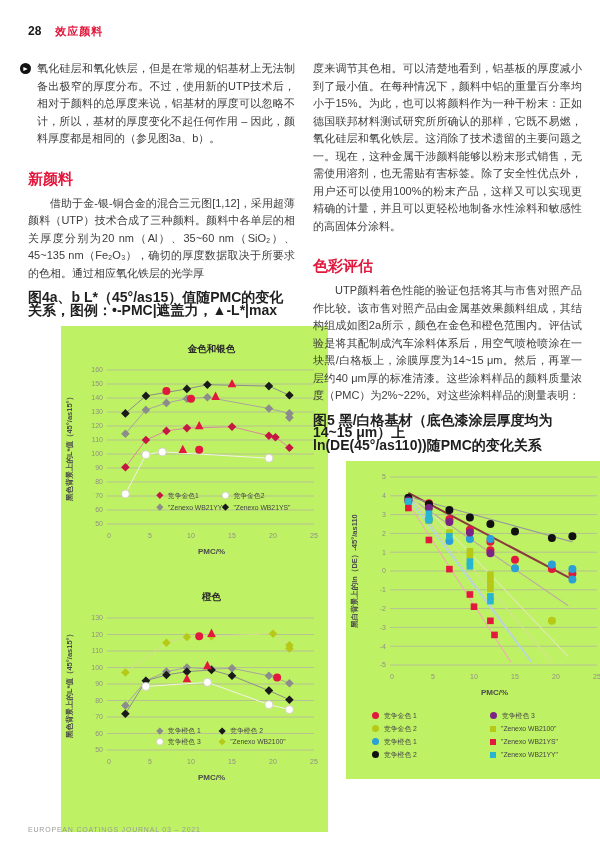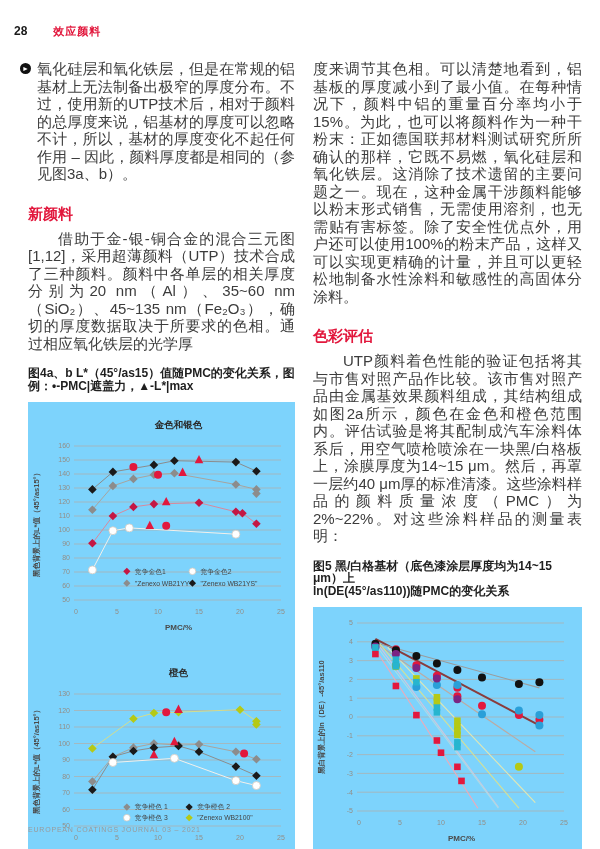--- a/index.html
+++ b/index.html
@@ -1,37 +1,37 @@
 <!DOCTYPE html>
 <html><head>
 <meta charset="utf-8">
 <style>
   * { margin:0; padding:0; box-sizing:border-box; }
   body { background:#888; font-family:"Liberation Sans","DejaVu Sans",sans-serif; }
   .page { position:relative; width:600px; height:849px; background:#ffffff; margin:0 auto; overflow:hidden; }
 
-  .header { position:absolute; top:24px; left:14px; display:flex; align-items:baseline; gap:26px;text-align:center; }
+  .header { position:absolute; top:24px; left:28px; display:flex; align-items:baseline; gap:14px;text-align:center; }
   .page-num { font-size:12px; font-weight:bold; color:#1a1a1a; }
   .section-title { font-size:11px; font-weight:bold; color:#e2183d; letter-spacing:1px; }
 
   .col { position:absolute; top:60px; }
   .col-left { left:28px; width:267px; }
   .col-right { left:313px; width:269px; }
 
-  p.body-text { font-size:15px; line-height:17.5px; color:#3c3c3c; text-align:justify; }
+  p.body-text { font-size:11px; line-height:17.5px; color:#3c3c3c; text-align:justify; }
   .intro-row { display:flex; align-items:flex-start; }
   .bullet { flex:0 0 11px; width:11px; height:11px; border-radius:50%; background:#111;
             color:#fff; font-size:7px; line-height:11px; text-align:center; margin:3px 6px 0 -8px; }
   .red-heading { font-size:15px; font-weight:bold; color:#e2183d; margin-top:22px; }
   .indent { text-indent:2em; margin-top:6px; }
-  .fig-caption { font-size:12px; font-weight:bold; color:#1f1f1f; line-height:12.5px;
-                 margin-top:15px; white-space:pre-line; }
+  .fig-caption { font-size:14px; font-weight:bold; color:#1f1f1f; line-height:12.5px;
+                 margin-top:9px; white-space:pre-line; }
   .sub-heading { font-size:10.5px; font-weight:bold; color:#e2183d; margin-top:24px; }
 
-  .panel { background:#7dd3fc; margin-top:10px; }
+  .panel { background:#bef264; margin-top:10px;margin-left:33px; }
   .panel-left { width:267px; height:506px; padding-top:2px; }
   .panel-right { width:269px; height:318px; padding-top:2px; }
 
   svg text { font-family:"Liberation Sans","DejaVu Sans",sans-serif; }
   .chart-box { line-height:0; }
 
   .ext-legend { display:grid; grid-template-columns:118px 130px; padding:6px 0 0 26px; row-gap:4px; }
   .ext-legend .li { display:flex; align-items:center; gap:5px; font-size:6.8px; color:#444; line-height:9px; }
   .lm { display:inline-block; flex:0 0 auto; }
   .lm.circle { width:7px; height:7px; border-radius:50%; }

